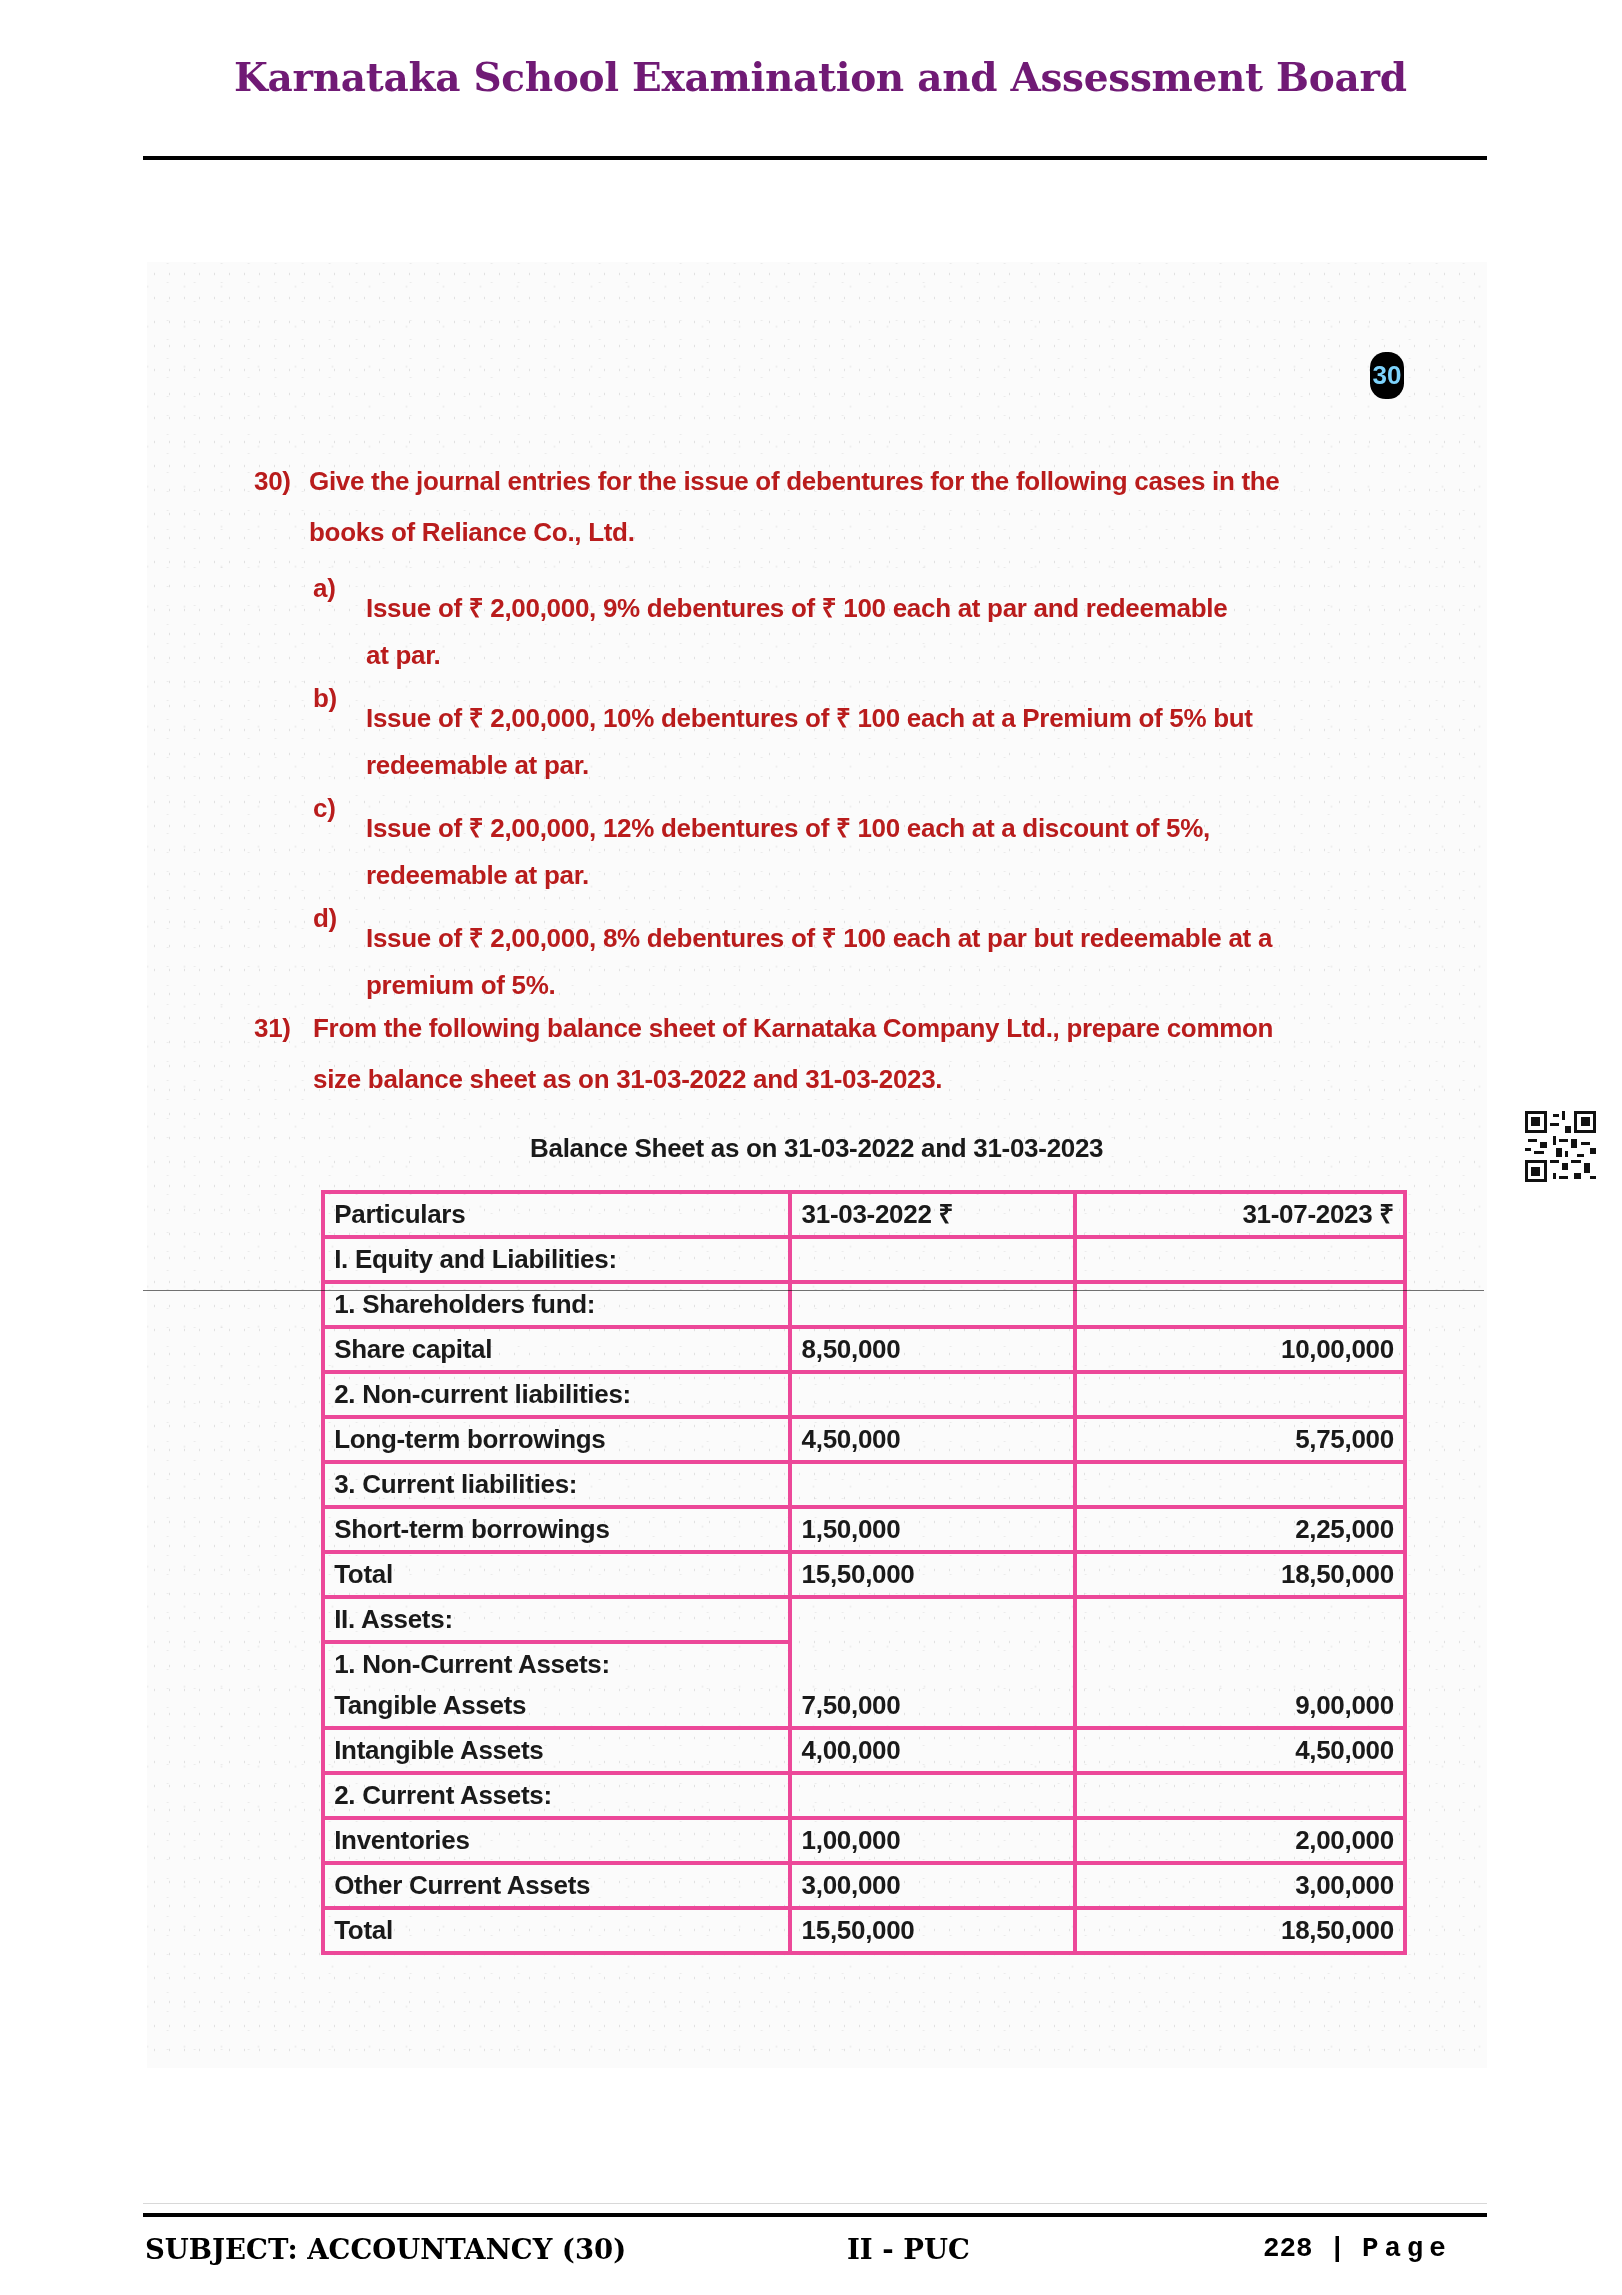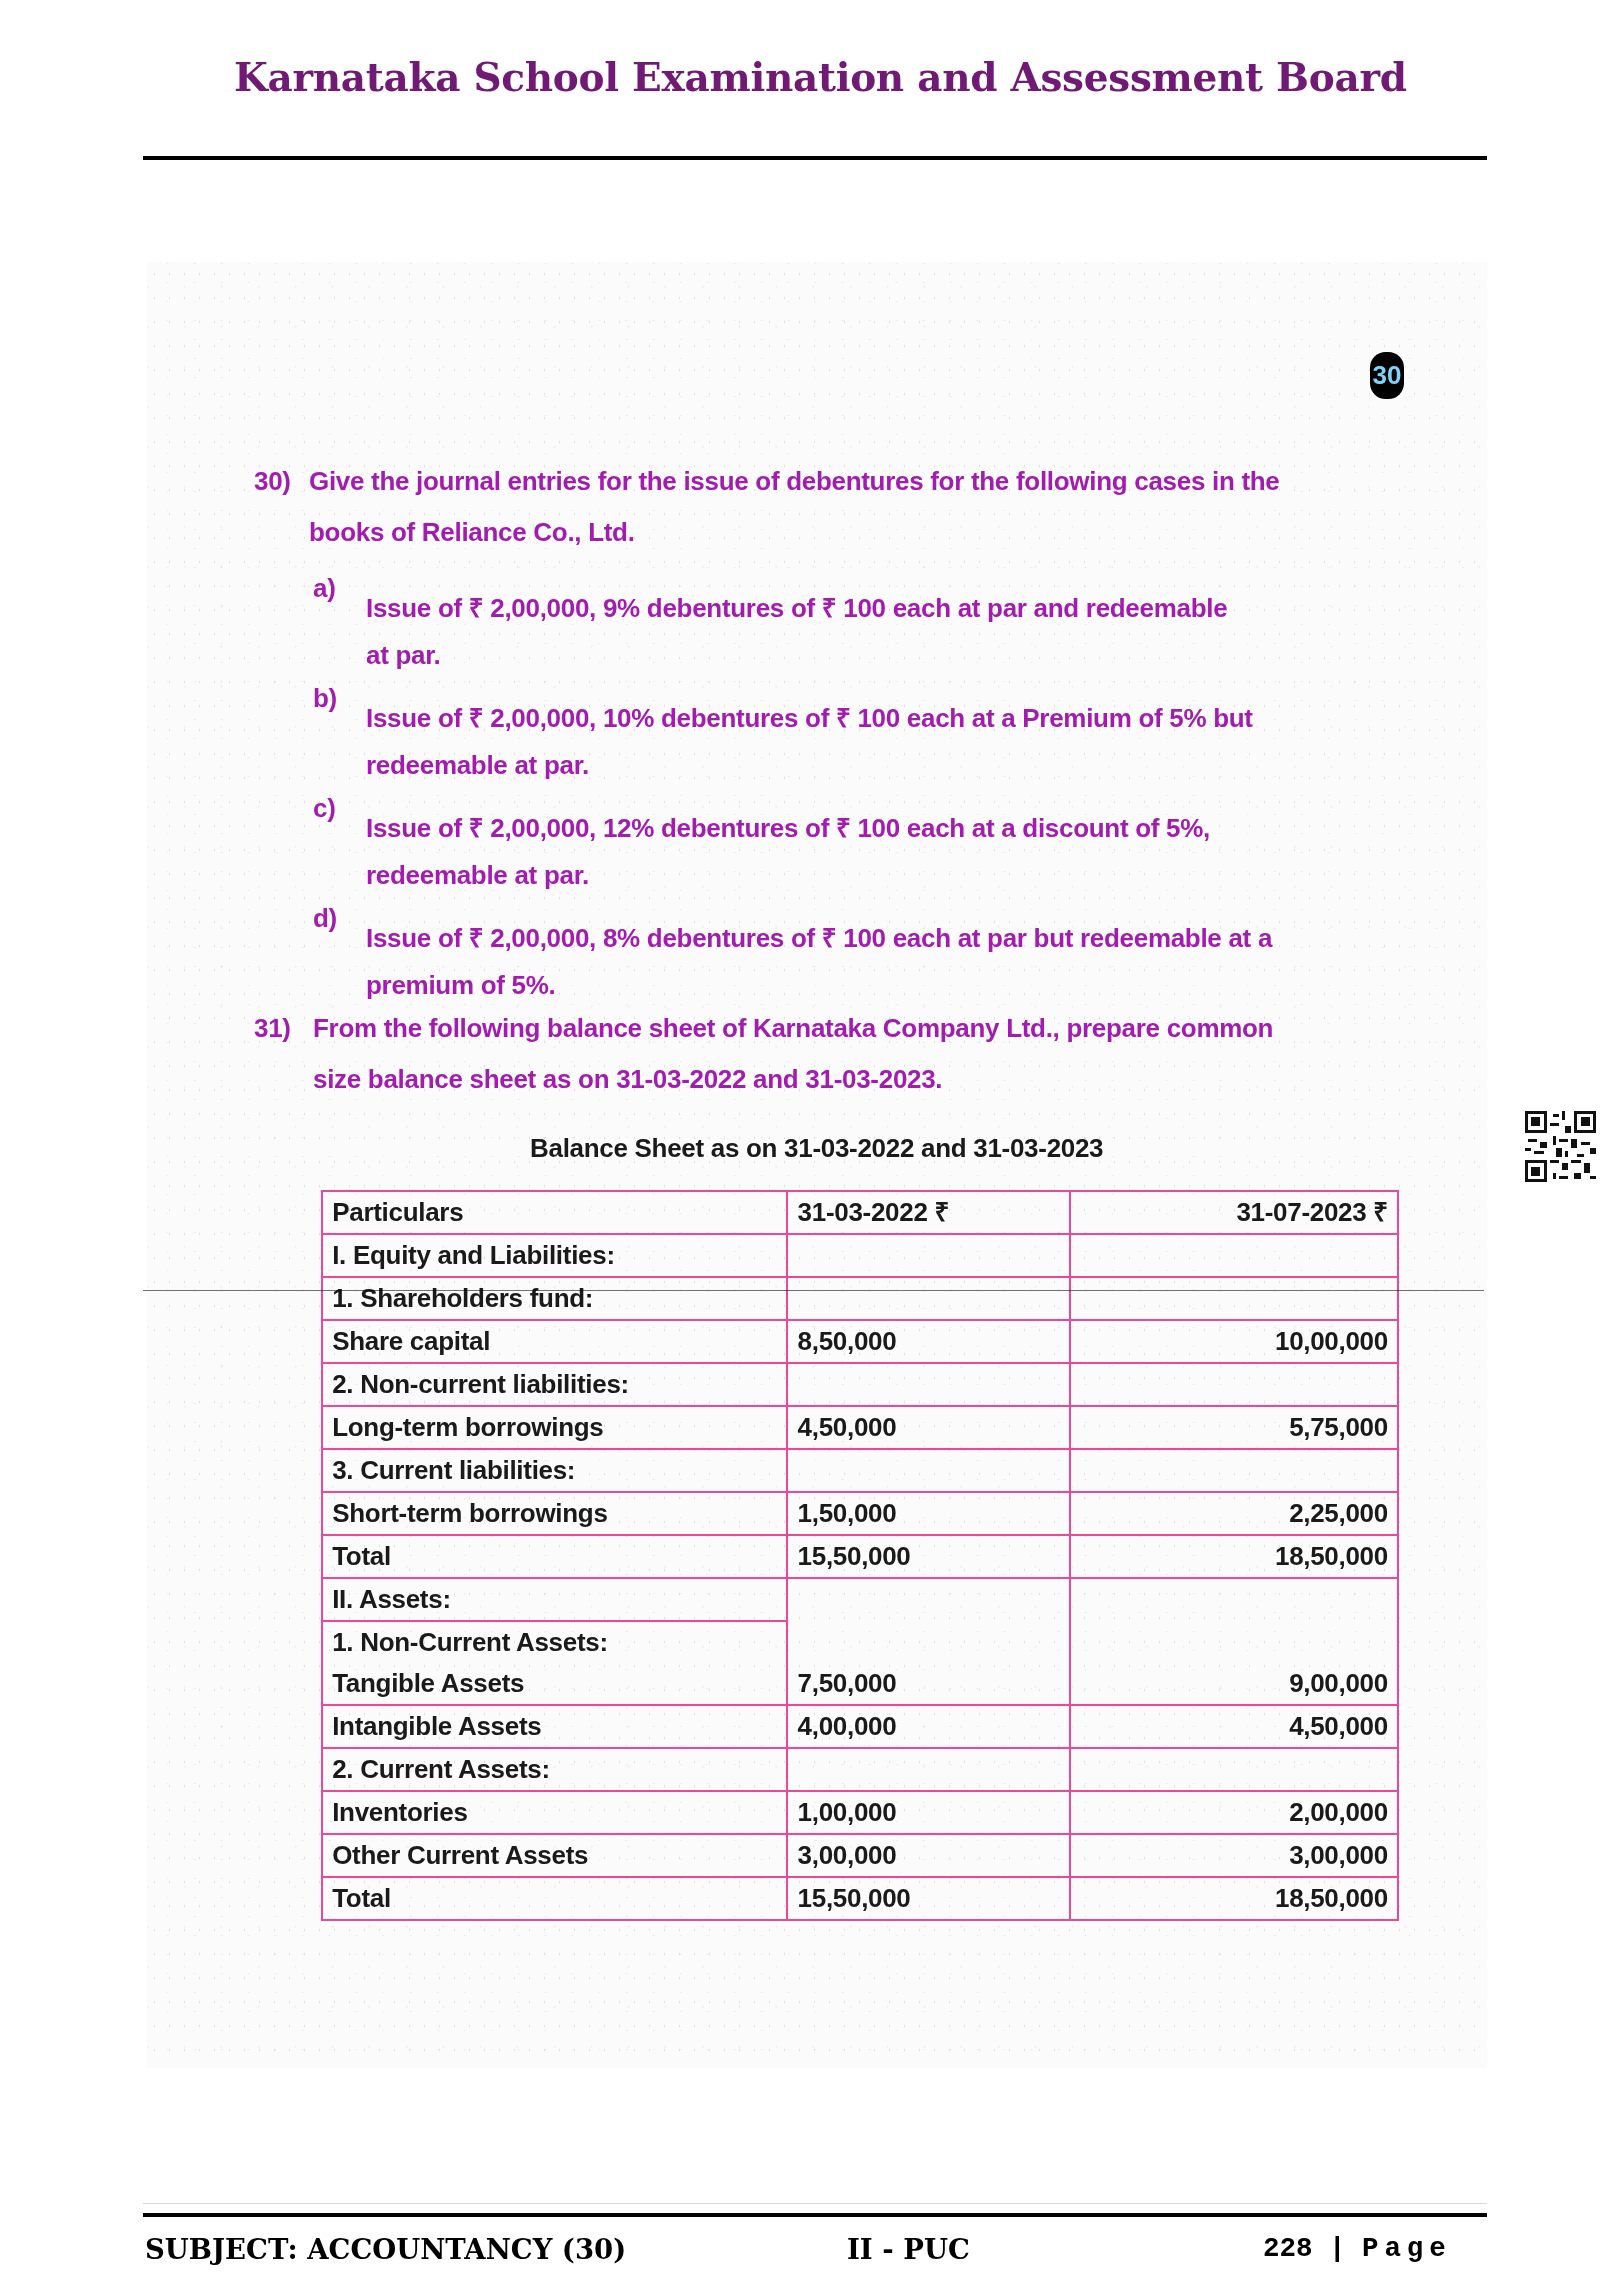--- a/index.html
+++ b/index.html
@@ -65,21 +65,21 @@
     font-weight: bold;
     font-size: 26px;
     line-height: 47px;
     text-align: center;
   }
 
   .q-text {
     position: absolute;
     font-size: 26px;
     font-weight: bold;
-    color: #a21caf;
+    color: #b91c1c;
     white-space: nowrap;
     letter-spacing: -0.3px;
   }
   .q-num { left: 254px; }
   .q-cont { left: 309px; }
   .sub-label { left: 313px; }
   .sub-text { left: 366px; margin-top: 16px; }
 
   .table-caption {
     position: absolute;
@@ -96,21 +96,21 @@
   .bs-table {
     position: absolute;
     left: 321px;
     top: 1190px;
     border-collapse: collapse;
     font-size: 26px;
     font-weight: bold;
     color: #1a1a1a;
   }
   .bs-table td {
-    border: 2px solid #ec4899;
+    border: 4px solid #ec4899;
     padding: 0 9.2px;
     height: 41px;
     line-height: 41px;
     white-space: nowrap;
     letter-spacing: -0.3px;
   }
   .bs-table td.part { width: 445px; }
   .bs-table td.num  { width: 262px; text-align: left; }
   .bs-table td.num2 { width: 308px; text-align: right; }
   .bs-table td.nb-bottom { border-bottom: none; }

